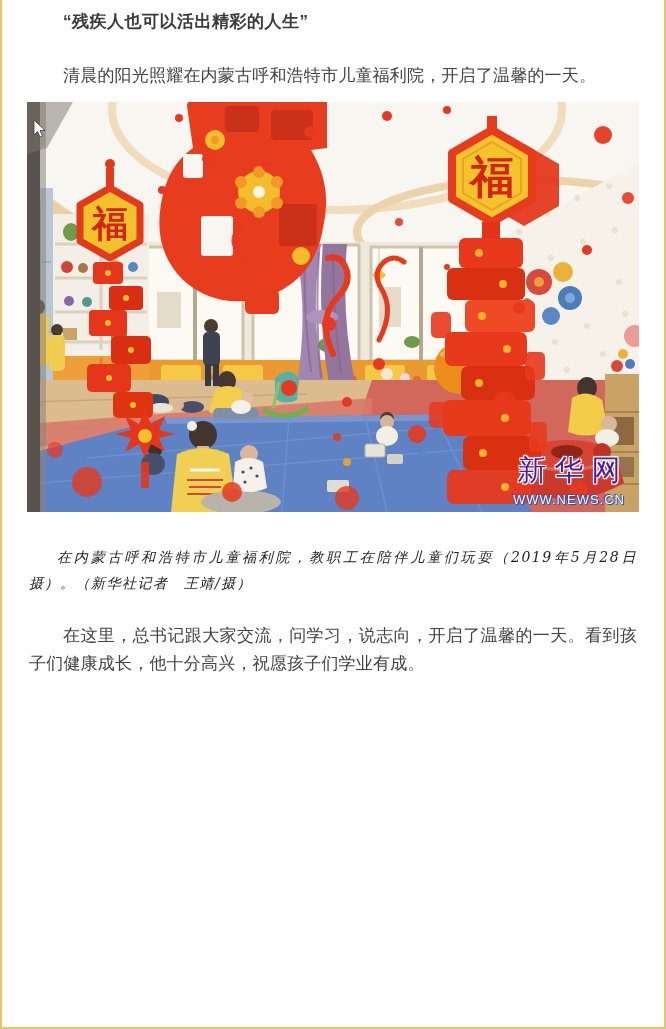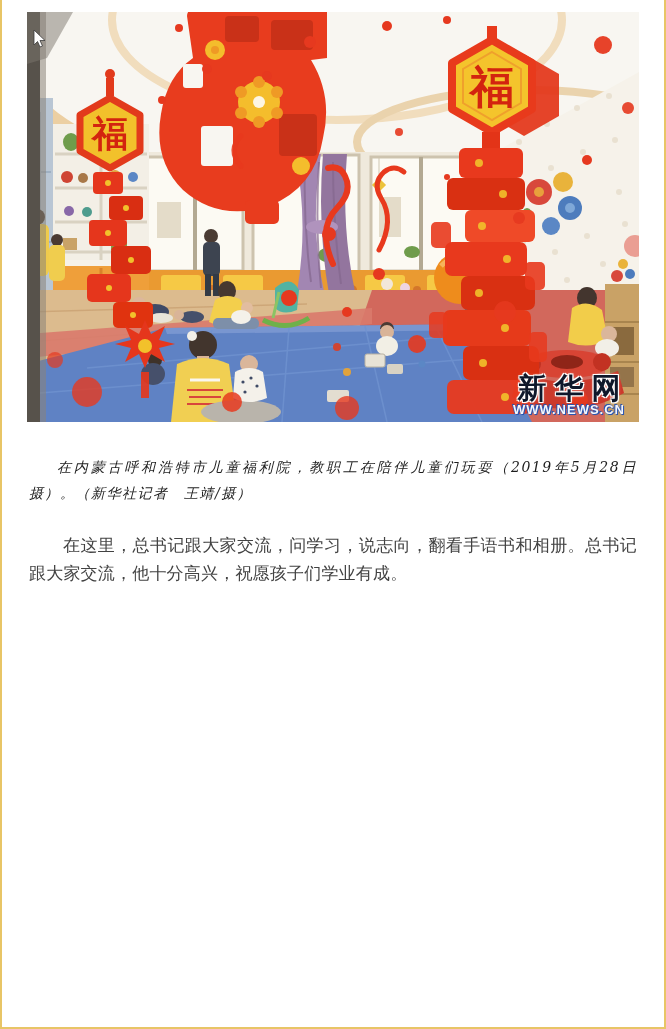--- a/index.html
+++ b/index.html
@@ -26,32 +26,38 @@
     position:relative; line-height:0;
   }
   figure.photo svg { display:block; }
   .caption {
     margin:32px 27px 0; font-family:"DejaVu Serif","Liberation Serif",serif;
     font-style:italic; font-size:14px; line-height:26px; color:#1d1d1d;
     text-indent:2em; letter-spacing:1.5px; text-align:justify;
   }
   .wm { position:absolute; right:14px; bottom:6px; text-align:center; line-height:1; }
   .wm-brand {
-    font-size:29px; font-weight:bold; color:#0f172a; letter-spacing:8px; margin-right:-8px;
+    font-size:29px; font-weight:normal; color:#4c1d95; letter-spacing:8px; margin-right:-8px;
     text-shadow:-1px -1px 0 #fff, 1px -1px 0 #fff, -1px 1px 0 #fff, 1px 1px 0 #fff, 0 0 3px #ffffff;
   }
   .wm-url {
-    margin-top:0; font-size:13px; font-weight:bold; color:#f5f6fa; letter-spacing:1px;
+    margin-top:8px; font-size:13px; font-weight:normal; color:#f5f6fa; letter-spacing:1px;
     text-shadow:0 0 2px #2a55b0, 1px 1px 0 #2a55b0, -1px -1px 0 #2a55b0;
   }
 </style>
 </head>
 <body>
 
 <div class="page">
+  <div class="content">
+
+    <h2 class="title">“残疾人也可以活出精彩的人生”</h2>
+
+    <p class="body indent first">清晨的阳光照耀在内蒙古呼和浩特市儿童福利院，开启了温馨的一天。</p>
+  </div>
 
   <figure class="photo">
     <svg width="612" height="410" viewBox="0 0 612 410" xmlns="http://www.w3.org/2000/svg">
 
       <g>
         <rect width="612" height="410" fill="#f2eee6"></rect>
         <rect width="612" height="178" fill="#f8f6f1"></rect>
         <ellipse cx="320" cy="30" rx="340" ry="150" fill="none" stroke="#eccfa2" stroke-width="13"></ellipse>
         <ellipse cx="310" cy="8" rx="225" ry="100" fill="none" stroke="#f1ddbd" stroke-width="8"></ellipse>
         <ellipse cx="500" cy="130" rx="170" ry="52" fill="none" stroke="#ead3ad" stroke-width="8"></ellipse>
@@ -446,15 +452,15 @@
 
     <div class="wm">
       <div class="wm-brand">新华网</div>
       <div class="wm-url">WWW.NEWS.CN</div>
     </div>
   </figure>
 
   <p class="caption">在内蒙古呼和浩特市儿童福利院，教职工在陪伴儿童们玩耍（2019年5月28日摄）。（新华社记者　王靖/摄）</p>
 
   <div class="content">
-    <p class="body indent">在这里，总书记跟大家交流，问学习，说志向，翻看手语书和相册。总书记跟大家交流，他十分高兴，祝愿孩子们学业有成。</p>
+    <p class="body indent">在这里，总书记跟大家交流，问学习，说志向，开启了温馨的一天。看到孩子们健康成长，他十分高兴，祝愿孩子们学业有成。</p>
   </div>
 </div>
 
 </body></html>

